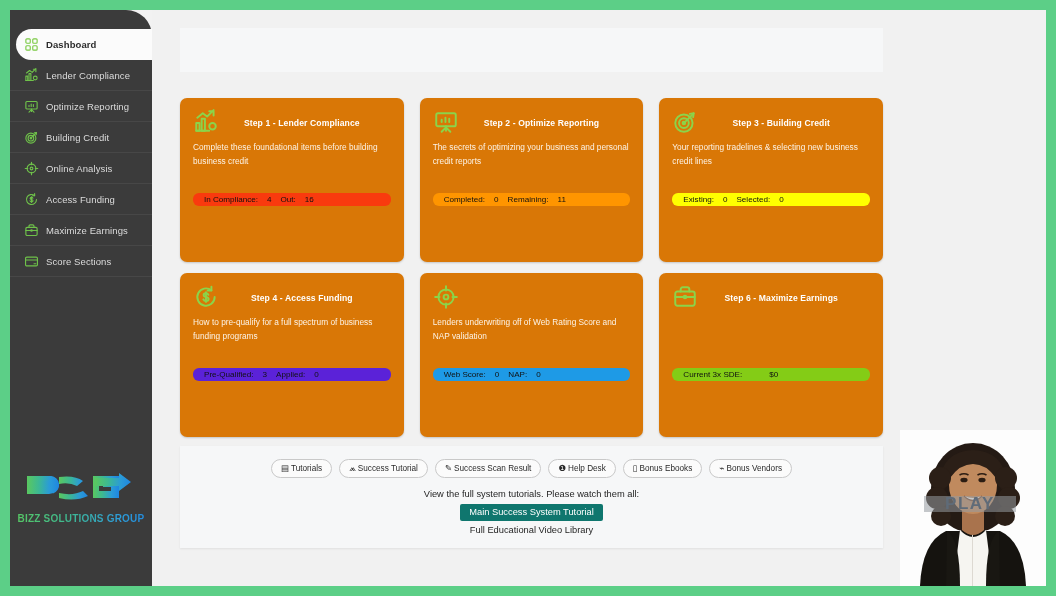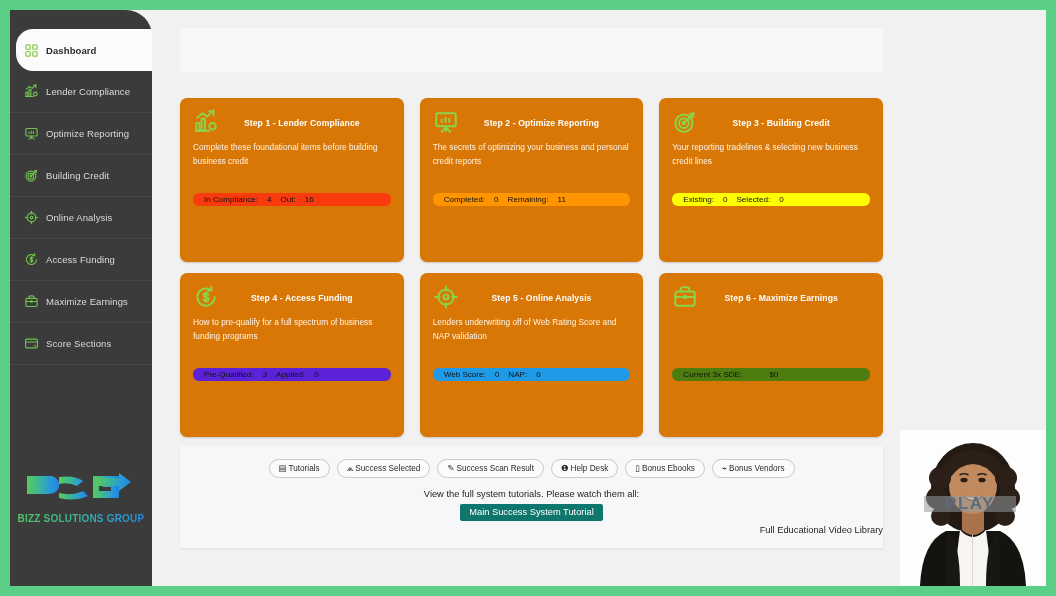--- a/index.html
+++ b/index.html
@@ -27,21 +27,21 @@
     background: #3b3b3b;
     border-top-right-radius: 26px;
     z-index: 5;
   }
   #sidebar-nav { padding-top: 19px; }
   .nav-item {
     position: relative;
     display: flex;
     align-items: center;
     gap: 7px;
-    height: 42px;
+    height: 31px;
     padding-left: 14px;
     color: #dcdcdc;
     font-size: 9.5px;
     letter-spacing: .1px;
     border-bottom: 1px solid #474747;
     cursor: pointer;
   }
   .nav-item.active {
     background: #fbfbfb;
     color: #2c2c2c;
@@ -184,21 +184,21 @@
     display: inline-block;
     margin-top: 5px;
     background: #0f766e;
     color: #ffffff;
     font-size: 9.3px;
     padding: 3px 9px 4px 9px;
     border-radius: 2px;
     cursor: pointer;
   }
   #lib-line {
-    text-align: right;
+    text-align: center;
     font-size: 9.3px;
     color: #1f1f1f;
     margin-top: 4px;
     cursor: pointer;
   }
 
   
   #video {
     position: absolute;
     right: 0; bottom: 0;
@@ -421,21 +421,20 @@
               <b>0</b>
             </div>
           </div>
           <div class="card">
             <div class="card-head">
               <span class="card-ico"><svg viewBox="0 0 24 24" width="26" height="26" fill="none" stroke="#8bd44a" stroke-width="1.8" stroke-linecap="round" stroke-linejoin="round">
                   <circle cx="12" cy="12" r="7"></circle>
                   <circle cx="12" cy="12" r="2.2"></circle>
                   <path d="M12 2v4M12 18v4M2 12h4M18 12h4"></path>
                 </svg></span>
-              <span class="card-title">Step 5 - Online Analysis</span>
             </div>
             <div class="card-desc">Lenders underwriting off of Web Rating Score and NAP validation</div>
             <div class="card-bar" style="background:#1e9ae6">
               <b>Web Score:</b>
               <span class="bar-gap"></span>
               <b>0</b>
               <span class="bar-gap"></span>
               <b>NAP:</b>
               <span class="bar-gap"></span>
               <b>0</b>
@@ -444,42 +443,42 @@
           <div class="card">
             <div class="card-head">
               <span class="card-ico"><svg viewBox="0 0 24 24" width="26" height="26" fill="none" stroke="#8bd44a" stroke-width="1.8" stroke-linecap="round" stroke-linejoin="round">
                   <rect x="3" y="7" width="18" height="13" rx="2"></rect>
                   <path d="M8 7V5a2 2 0 0 1 2-2h4a2 2 0 0 1 2 2v2"></path>
                   <path d="M3 12h18"></path>
                   <circle cx="12" cy="12" r="1.2"></circle>
                 </svg></span>
               <span class="card-title">Step 6 - Maximize Earnings</span>
             </div>
-            <div class="card-bar" style="background:#4d7c0f">
+            <div class="card-bar" style="background:#84cc16">
               <b>Current 3x SDE:</b>
               <span class="bar-gap"></span>
               <b></b>
               <span class="bar-gap"></span>
               <b></b>
               <span class="bar-gap"></span>
               <b>$0</b>
             </div>
           </div>
         </div>
       </section>
 
     <section id="bottom-panel">
       <div id="pill-row">
           <div class="pill">
             <span class="pill-ico">▤</span>
             <span>Tutorials</span>
           </div>
           <div class="pill">
             <span class="pill-ico">⩕</span>
-            <span>Success Selected</span>
+            <span>Success Tutorial</span>
           </div>
           <div class="pill">
             <span class="pill-ico">✎</span>
             <span>Success Scan Result</span>
           </div>
           <div class="pill">
             <span class="pill-ico">❶</span>
             <span>Help Desk</span>
           </div>
           <div class="pill">

